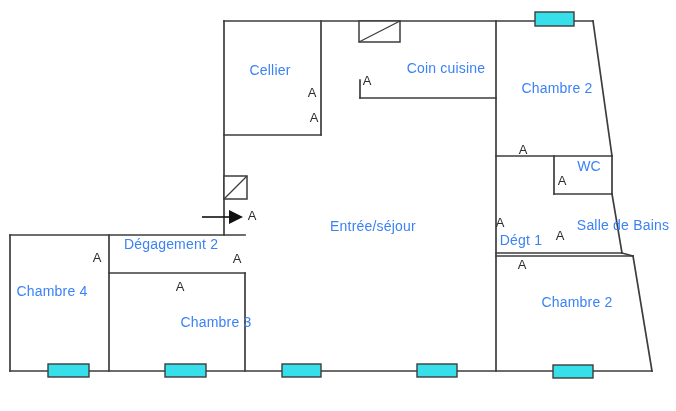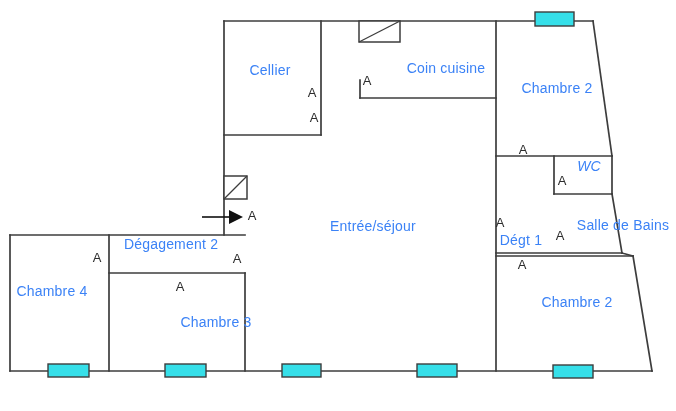--- a/index.html
+++ b/index.html
@@ -65,21 +65,21 @@
       <rect x="282" y="364" width="39" height="13" fill="#36dfe9" stroke="#3d3d3d" stroke-width="1.4"></rect>
       <rect x="417" y="364" width="40" height="13" fill="#36dfe9" stroke="#3d3d3d" stroke-width="1.4"></rect>
       <rect x="553" y="365" width="40" height="13" fill="#36dfe9" stroke="#3d3d3d" stroke-width="1.4"></rect>
       <line x1="202" y1="217" x2="230" y2="217" stroke="#111111" stroke-width="1.6"></line>
       <polygon points="229,210 243,217 229,224" fill="#111111"></polygon>
     </svg>
   <div id="labels">
       <div class="room-label" style="left: 270px; top: 70px;">Cellier</div>
       <div class="room-label" style="left: 446px; top: 68px;">Coin cuisine</div>
       <div class="room-label" style="left: 557px; top: 88px;">Chambre 2</div>
-      <div class="room-label" style="left: 589px; top: 166px; font-style: italic;">WC</div>
+      <div class="room-label" style="left: 589px; top: 166px;">WC</div>
       <div class="room-label" style="left: 521px; top: 205px; margin-top: 35px;">Dégt 1</div>
       <div class="room-label" style="left: 623px; top: 225px;">Salle de Bains</div>
       <div class="room-label" style="left: 373px; top: 226px; text-align: right;">Entrée/séjour</div>
       <div class="room-label" style="left: 171px; top: 244px; text-align: center;">Dégagement 2</div>
       <div class="room-label" style="left: 52px; top: 291px;">Chambre 4</div>
       <div class="room-label" style="left: 168px; top: 322px; margin-left: 48px;">Chambre 3</div>
       <div class="room-label" style="left: 577px; top: 302px;">Chambre 2</div>
       <div class="door-marker" style="left: 312px; top: 92px;">A</div>
       <div class="door-marker" style="left: 314px; top: 117px;">A</div>
       <div class="door-marker" style="left: 367px; top: 80px;">A</div>

